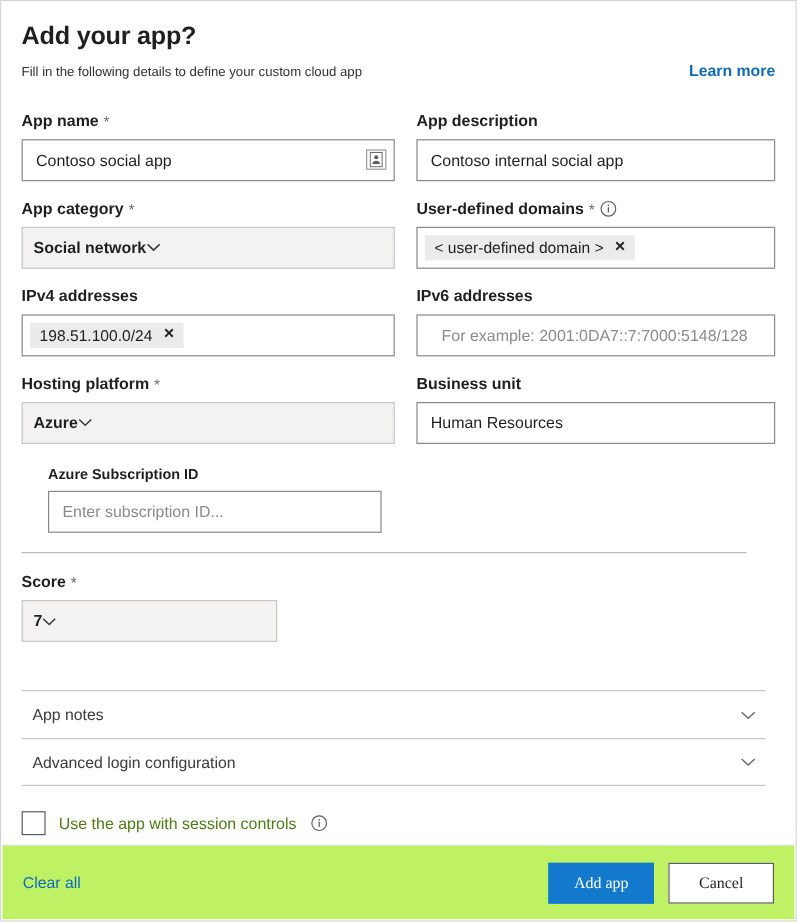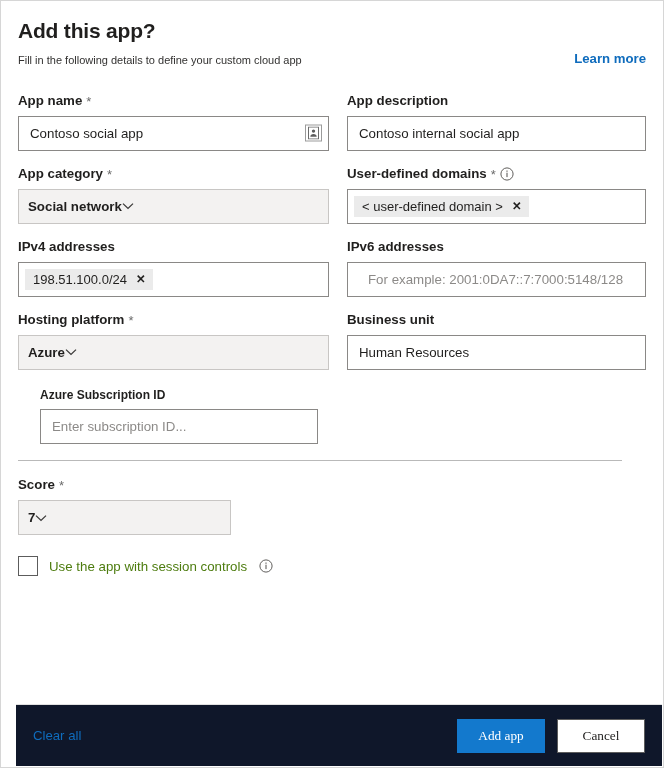--- a/index.html
+++ b/index.html
@@ -197,24 +197,24 @@
     font-size: 13.3px;
     color: #4d7c0f;
     display: flex;
     align-items: center;
     gap: 12px;
   }
 
   
   .footer {
     position: absolute;
-    left: 15px; right: 1px; bottom: 1px;
+    left: 1px; right: 1px; bottom: 1px;
     height: 62px;
     border-top: 1px solid #e1e1e1;
-    background: #0f172a;
+    background: #bef264;
     display: flex;
     align-items: center;
     padding: 0 17px;
   }
   .clear-all {
     font-size: 13.2px;
     color: #0f6cbd;
     text-decoration: none;
     cursor: pointer;
   }
@@ -240,21 +240,21 @@
     margin-left: 12px;
   }
 </style>
 </head>
 <body>
 
 <div class="panel">
   <div class="inner">
 
     <div>
-      <div class="title">Add this app?</div>
+      <div class="title">Add your app?</div>
       <div class="header-row">
         <div class="subtitle">Fill in the following details to define your custom cloud app</div>
         <a class="learn-more">Learn more</a>
       </div>
     </div>
 
     <div class="grid">
 
       <div class="field">
         <div class="field-label">
@@ -382,20 +382,38 @@
       <div class="select-box score-select">
         <span>7</span>
         <span class="chev">
           <svg width="12" height="8" viewBox="0 0 12 8">
               <path d="M1 1.6 L6 6.4 L11 1.6" fill="none" stroke="currentColor" stroke-width="1.3"></path>
             </svg>
         </span>
       </div>
     </div>
 
+    <div class="accordions">
+      <div class="acc">
+        <span>App notes</span>
+        <span class="chev">
+          <svg width="13" height="8" viewBox="0 0 13 8">
+              <path d="M1 1.5 L6.5 6.5 L12 1.5" fill="none" stroke="currentColor" stroke-width="1.2"></path>
+            </svg>
+        </span>
+      </div>
+      <div class="acc">
+        <span>Advanced login configuration</span>
+        <span class="chev">
+          <svg width="13" height="8" viewBox="0 0 13 8">
+              <path d="M1 1.5 L6.5 6.5 L12 1.5" fill="none" stroke="currentColor" stroke-width="1.2"></path>
+            </svg>
+        </span>
+      </div>
+    </div>
 
     <div class="checkrow">
       <span class="checkbox"></span>
       <span class="lbl">
         <span>Use the app with session controls</span>
         <span class="info-icon">
           <svg width="14" height="14" viewBox="0 0 14 14">
             <circle cx="7" cy="7" r="6.1" fill="none" stroke="currentColor" stroke-width="1"></circle>
             <rect x="6.45" y="5.7" width="1.1" height="4.4" fill="currentColor"></rect>
             <rect x="6.45" y="3.5" width="1.1" height="1.3" fill="currentColor"></rect>

